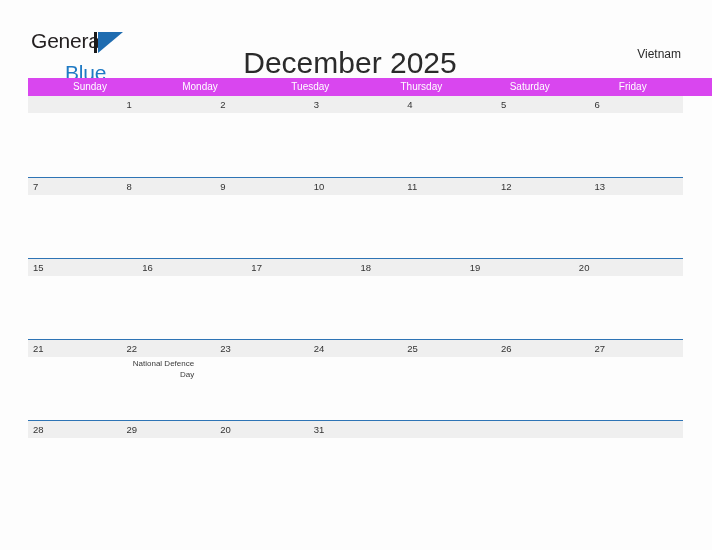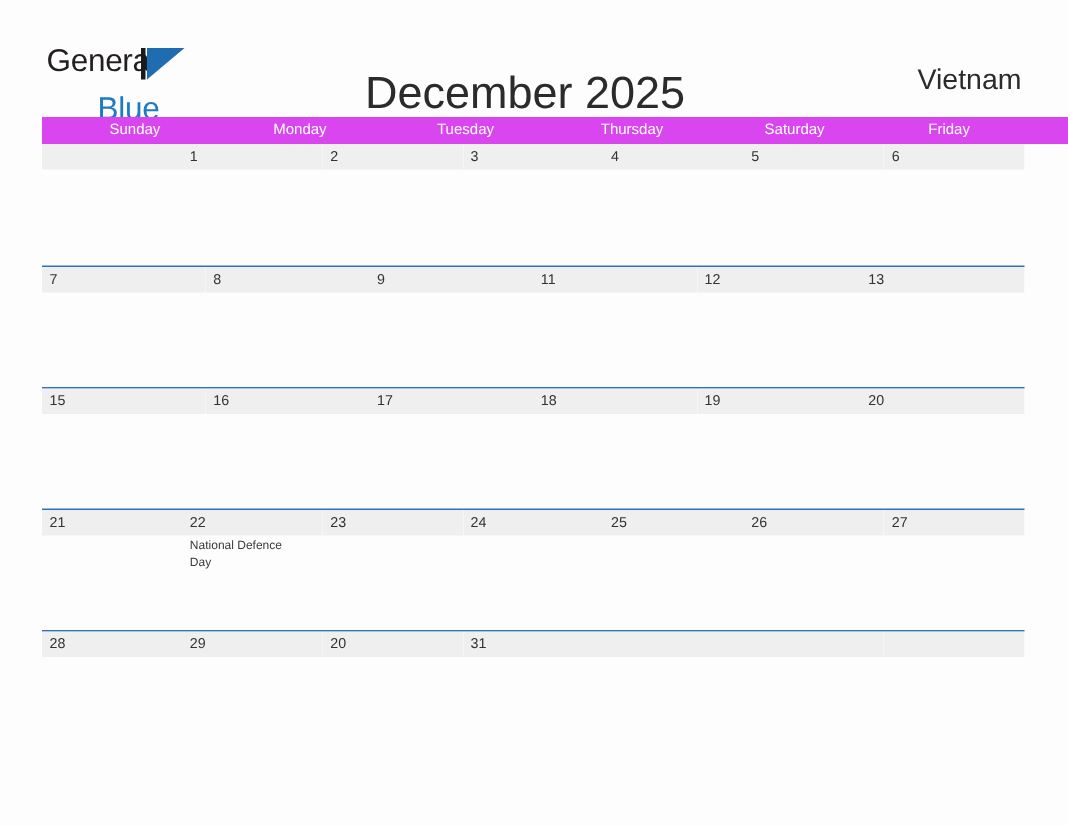--- a/index.html
+++ b/index.html
@@ -91,21 +91,21 @@
     font-size: 30px;
     line-height: 38px;
     color: #2b2b2b;
     font-weight: normal;
   }
 
   .country {
     position: absolute;
     right: 31px;
     top: 46px;
-    font-size: 19px;
+    font-size: 12px;
     line-height: 16px;
     color: #2b2b2b;
     text-align: right;
   }
 
   
   .calendar {
     position: absolute;
     left: 28px;
     top: 78px;
@@ -163,20 +163,21 @@
     color: #333333;
   }
   .day-events {
     position: absolute;
     left: 5px;
     top: 18px;
     right: 21px;
     font-size: 8px;
     line-height: 11px;
     color: #3a3a3a;
+    text-align: right;
   }
   .event {
     display: block;
     word-wrap: break-word;
   }
 </style>
 </head>
 <body>
 
 <div class="page">
@@ -278,20 +279,27 @@
       </div>
       <div class="day-cell">
         <div class="day-band"></div>
         <span class="day-num">9</span>
         <div class="day-events">
           <span class="event"></span>
         </div>
       </div>
       <div class="day-cell">
         <div class="day-band"></div>
+        <span class="day-num">10</span>
+        <div class="day-events">
+          <span class="event"></span>
+        </div>
+      </div>
+      <div class="day-cell">
+        <div class="day-band"></div>
         <span class="day-num">11</span>
         <div class="day-events">
           <span class="event"></span>
         </div>
       </div>
       <div class="day-cell">
         <div class="day-band"></div>
         <span class="day-num">12</span>
         <div class="day-events">
           <span class="event"></span>

